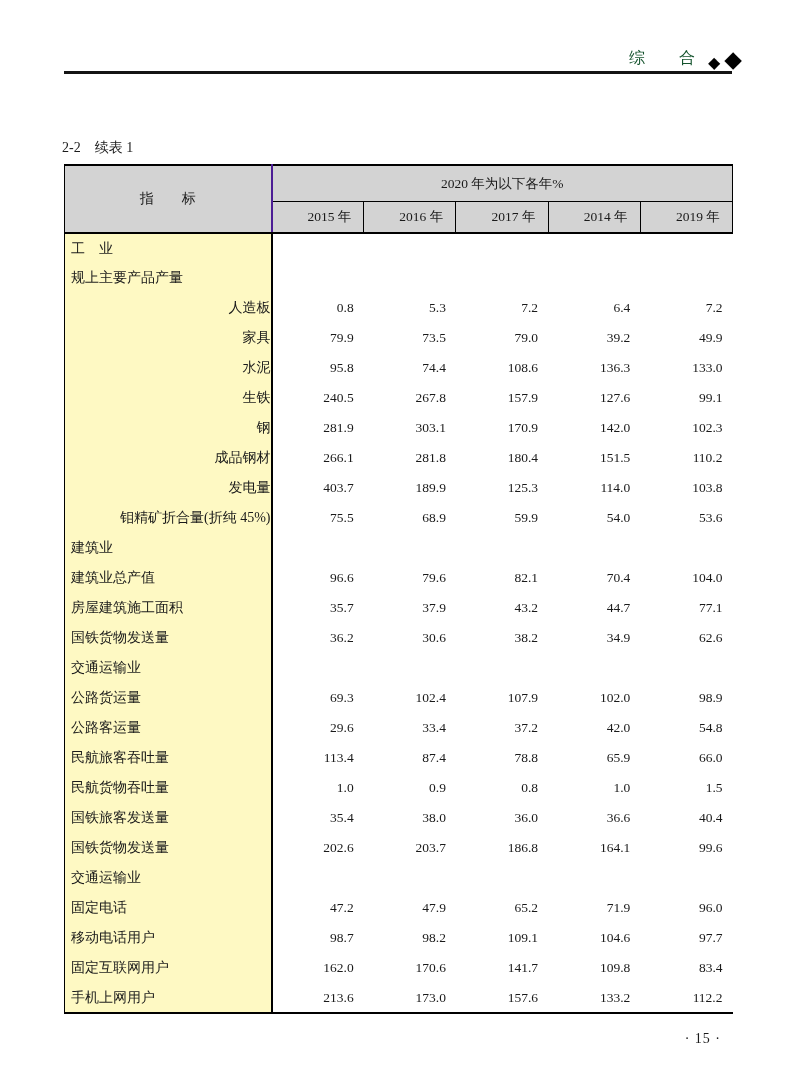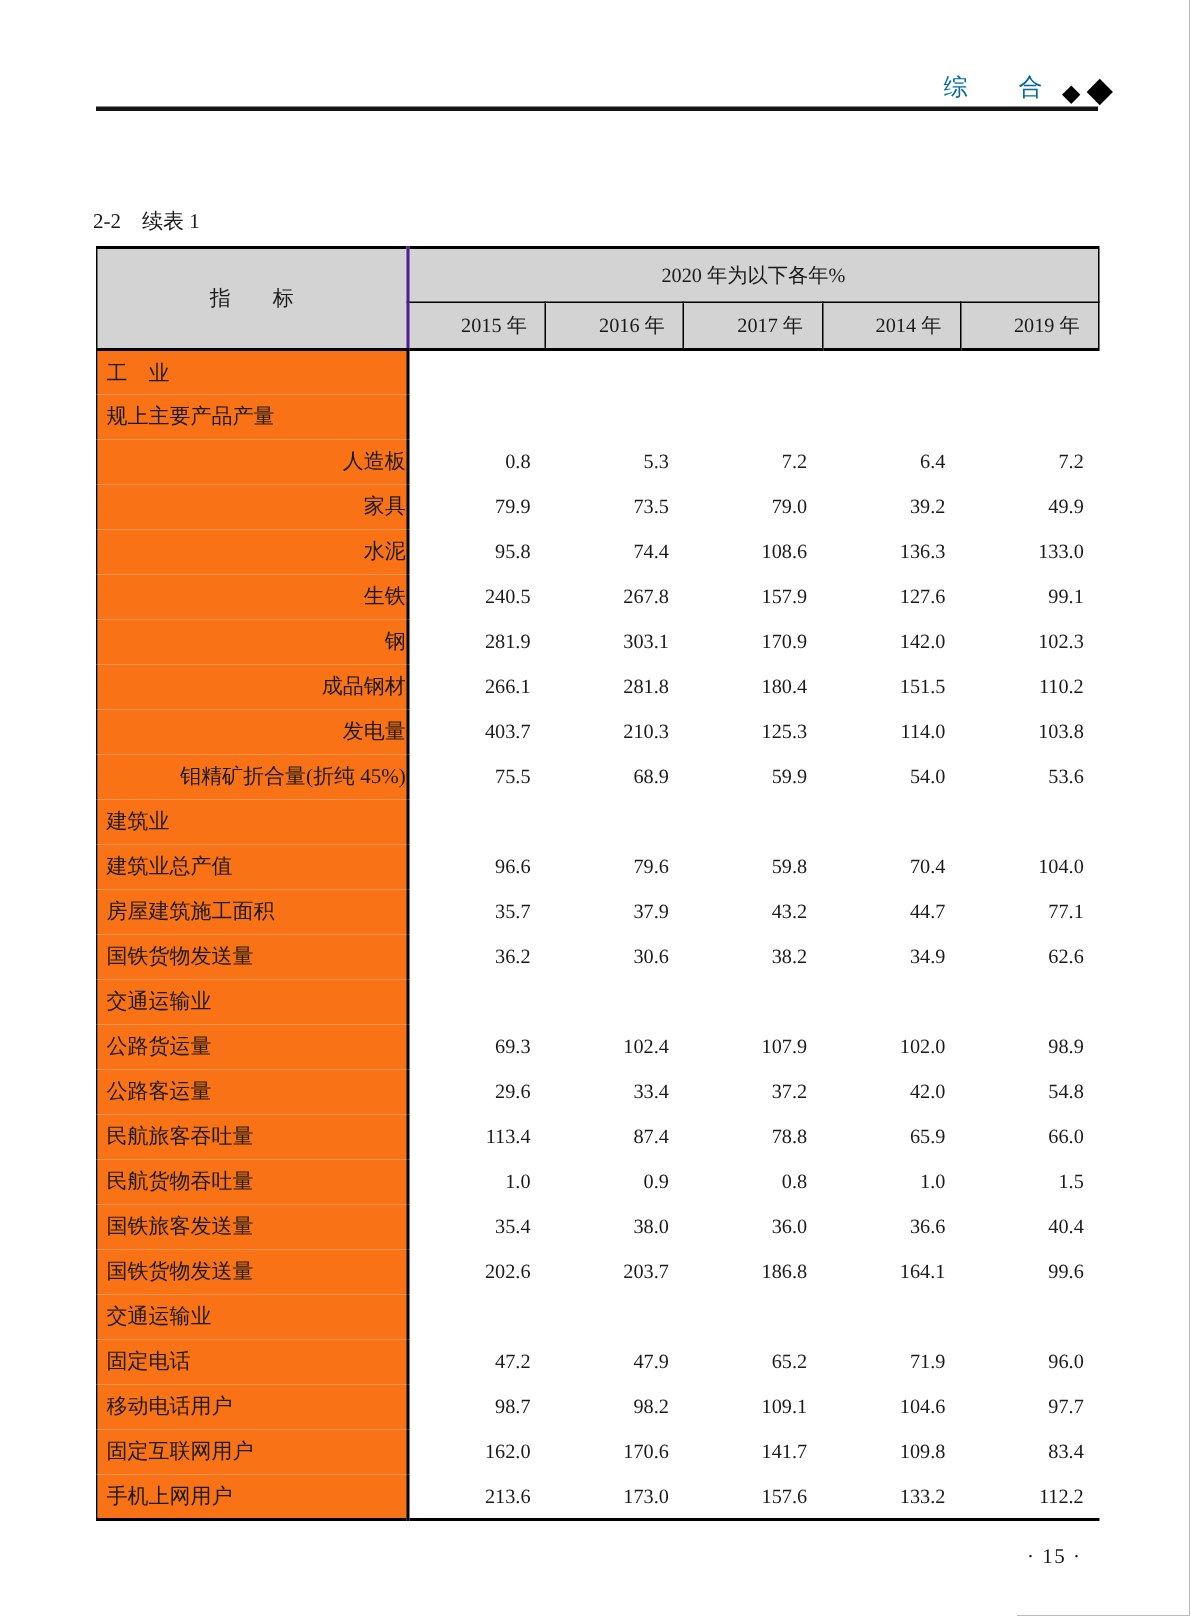--- a/index.html
+++ b/index.html
@@ -12,21 +12,21 @@
     overflow:hidden;
   }
 
   
   .running-head {
     position:absolute; top:48px; right:51px;
     display:flex; align-items:flex-end; gap:4px;
     white-space:nowrap;
   }
   .section-title {
-    font-size:16px; letter-spacing:9px; color:#0369a1;
+    font-size:16px; letter-spacing:9px; color:#14532d;
     padding-bottom:2px;
   }
   .diamond { color:#000; line-height:1; }
   .diamond.small { font-size:16px; }
   .diamond.large { font-size:23px; }
   .header-rule {
     position:absolute; top:71px; left:64px;
     width:668px; height:3px; background:#141414;
   }
 
@@ -67,21 +67,21 @@
   th.yh {
     height:30px;
     border-right:1px solid #000;
     border-bottom:2px solid #000;
     padding-left:23px;
   }
 
   tbody tr { height:30px; }
   td { padding:0; vertical-align:middle; font-size:14px; }
   td.ind {
-    background:#f97316;
+    background:#fef9c3;
     border-right:2px solid #000;
     text-align:left;
   }
   td.ind.ind0 { padding-left:6px; }
   td.ind.ind1 { padding-left:6px; }
   td.ind.ind2 { padding-left:27px;text-align:right; }
   td.val {
     text-align:right; padding-right:10px;
     font-size:13.5px;
   }
@@ -188,21 +188,21 @@
           <td class="ind ind2">成品钢材</td>
           <td class="val">266.1</td>
           <td class="val">281.8</td>
           <td class="val">180.4</td>
           <td class="val">151.5</td>
           <td class="val">110.2</td>
         </tr>
         <tr>
           <td class="ind ind2">发电量</td>
           <td class="val">403.7</td>
-          <td class="val">210.3</td>
+          <td class="val">189.9</td>
           <td class="val">125.3</td>
           <td class="val">114.0</td>
           <td class="val">103.8</td>
         </tr>
         <tr>
           <td class="ind ind2">钼精矿折合量(折纯 45%)</td>
           <td class="val">75.5</td>
           <td class="val">68.9</td>
           <td class="val">59.9</td>
           <td class="val">54.0</td>
@@ -213,21 +213,21 @@
           <td class="val"></td>
           <td class="val"></td>
           <td class="val"></td>
           <td class="val"></td>
           <td class="val"></td>
         </tr>
         <tr>
           <td class="ind ind1">建筑业总产值</td>
           <td class="val">96.6</td>
           <td class="val">79.6</td>
-          <td class="val">59.8</td>
+          <td class="val">82.1</td>
           <td class="val">70.4</td>
           <td class="val">104.0</td>
         </tr>
         <tr>
           <td class="ind ind1">房屋建筑施工面积</td>
           <td class="val">35.7</td>
           <td class="val">37.9</td>
           <td class="val">43.2</td>
           <td class="val">44.7</td>
           <td class="val">77.1</td>

